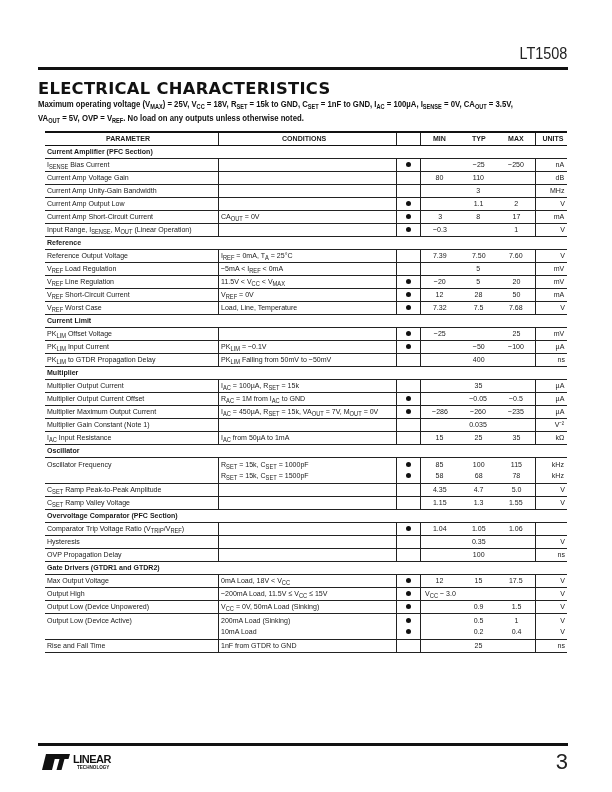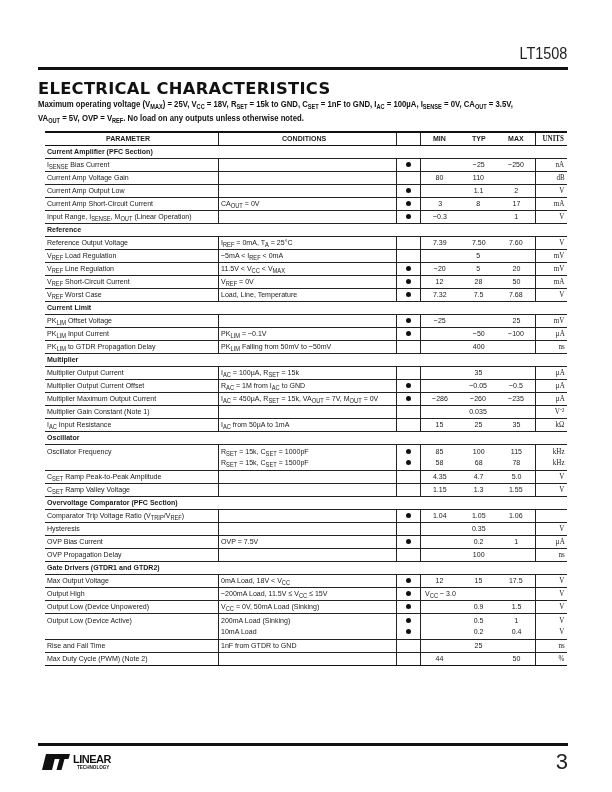--- a/index.html
+++ b/index.html
@@ -16,21 +16,21 @@
   sub { font-size:6.5px; vertical-align:-1.5px; line-height:0; }
   table { position:absolute; left:45px; top:131px; width:522px; border-collapse:collapse;
           font-size:8px; table-layout:fixed; }
   td, th { padding:0 2px; height:12px; line-height:12px; white-space:nowrap; overflow:hidden;
            border-bottom:1px solid #222; }
   th { font-weight:bold; text-align:center; border-top:2px solid #111; border-bottom:1.5px solid #111; height:12px; }
   .cond { border-left:1px solid #222; }
   .dot { border-left:1px solid #222; text-align:center; }
   .num { text-align:center; }
   .first-num { border-left:1px solid #222;margin-top:44px; }
-  .unit { border-left:1px solid #222; text-align:right;font-family:Liberation Serif, serif; }
+  .unit { border-left:1px solid #222; text-align:right; }
   th.unit, th.num { text-align:center; }
   th.unit { text-align:right; }
   tr.section td { font-weight:bold; border-bottom:1px solid #222; }
   tr.last td { border-bottom:1.5px solid #111; }
   .bullet { display:inline-block; width:5px; height:5px; border-radius:50%; background:#111; vertical-align:middle; }
   .cond-text, .param-text, .hdr { display:inline-block; transform:scaleX(0.88); transform-origin:left; }
   .n { display:inline-block; transform:scaleX(0.88); }
   tr.double td { height:24px; line-height:11px; vertical-align:top; padding-top:1px; }
   .stack { display:block; }
   .rule-bot { position:absolute; left:38px; top:743px; width:530px; height:3px; background:#111; }
@@ -85,20 +85,29 @@
       <tr class="">
         <td><span class="param-text">Current Amp Voltage Gain</span></td>
         <td class="cond"><span class="cond-text"></span></td>
         <td class="dot"></td>
         <td class="num first-num"><span class="n">80</span></td>
         <td class="num"><span class="n">110</span></td>
         <td class="num"><span class="n"></span></td>
         <td class="unit"><span class="n">dB</span></td>
       </tr>
       <tr class="">
+        <td><span class="param-text">Current Amp Unity-Gain Bandwidth</span></td>
+        <td class="cond"><span class="cond-text"></span></td>
+        <td class="dot"></td>
+        <td class="num first-num"><span class="n"></span></td>
+        <td class="num"><span class="n">3</span></td>
+        <td class="num"><span class="n"></span></td>
+        <td class="unit"><span class="n">MHz</span></td>
+      </tr>
+      <tr class="">
         <td><span class="param-text">Current Amp Output Low</span></td>
         <td class="cond"><span class="cond-text"></span></td>
         <td class="dot"><span class="bullet"></span></td>
         <td class="num first-num"><span class="n"></span></td>
         <td class="num"><span class="n">1.1</span></td>
         <td class="num"><span class="n">2</span></td>
         <td class="unit"><span class="n">V</span></td>
       </tr>
       <tr class="">
         <td><span class="param-text">Current Amp Short-Circuit Current</span></td>
@@ -292,29 +301,20 @@
       <tr class="">
         <td><span class="param-text">Hysteresis</span></td>
         <td class="cond"><span class="cond-text"></span></td>
         <td class="dot"></td>
         <td class="num first-num"><span class="n"></span></td>
         <td class="num"><span class="n">0.35</span></td>
         <td class="num"><span class="n"></span></td>
         <td class="unit"><span class="n">V</span></td>
       </tr>
       <tr class="">
-        <td><span class="param-text">OVP Bias Current</span></td>
-        <td class="cond"><span class="cond-text">OVP = 7.5V</span></td>
-        <td class="dot"><span class="bullet"></span></td>
-        <td class="num first-num"><span class="n"></span></td>
-        <td class="num"><span class="n">0.2</span></td>
-        <td class="num"><span class="n">1</span></td>
-        <td class="unit"><span class="n">µA</span></td>
-      </tr>
-      <tr class="">
         <td><span class="param-text">OVP Propagation Delay</span></td>
         <td class="cond"><span class="cond-text"></span></td>
         <td class="dot"></td>
         <td class="num first-num"><span class="n"></span></td>
         <td class="num"><span class="n">100</span></td>
         <td class="num"><span class="n"></span></td>
         <td class="unit"><span class="n">ns</span></td>
       </tr>
       <tr class="section">
         <td colspan="7"><span class="param-text">Gate Drivers (GTDR1 and GTDR2)</span></td>
@@ -359,29 +359,20 @@
         <td class="unit"><span class="n"><span class="stack">V</span><span class="stack">V</span></span></td>
       </tr>
       <tr class="">
         <td><span class="param-text">Rise and Fall Time</span></td>
         <td class="cond"><span class="cond-text">1nF from GTDR to GND</span></td>
         <td class="dot"></td>
         <td class="num first-num"><span class="n"></span></td>
         <td class="num"><span class="n">25</span></td>
         <td class="num"><span class="n"></span></td>
         <td class="unit"><span class="n">ns</span></td>
-      </tr>
-      <tr class="last">
-        <td><span class="param-text">Max Duty Cycle (PWM) (Note 2)</span></td>
-        <td class="cond"><span class="cond-text"></span></td>
-        <td class="dot"></td>
-        <td class="num first-num"><span class="n">44</span></td>
-        <td class="num"><span class="n"></span></td>
-        <td class="num"><span class="n">50</span></td>
-        <td class="unit"><span class="n">%</span></td>
       </tr>
     </tbody>
 </table>
 
 <div class="rule-bot"></div>
 <div class="logo">
   <svg width="82" height="20" viewBox="0 0 82 20">
     <path d="M6 2 H16 L12 18 H2 Z" fill="#111"></path>
     <path d="M15 2 H30 L28.5 7 H24.5 L21.5 18 H16.5 L19.5 7 H14 Z" fill="#111"></path>
     <text x="33" y="11" font-family="Liberation Sans, sans-serif" font-size="11" font-weight="bold" fill="#111" letter-spacing="-0.5">LINEAR</text>

